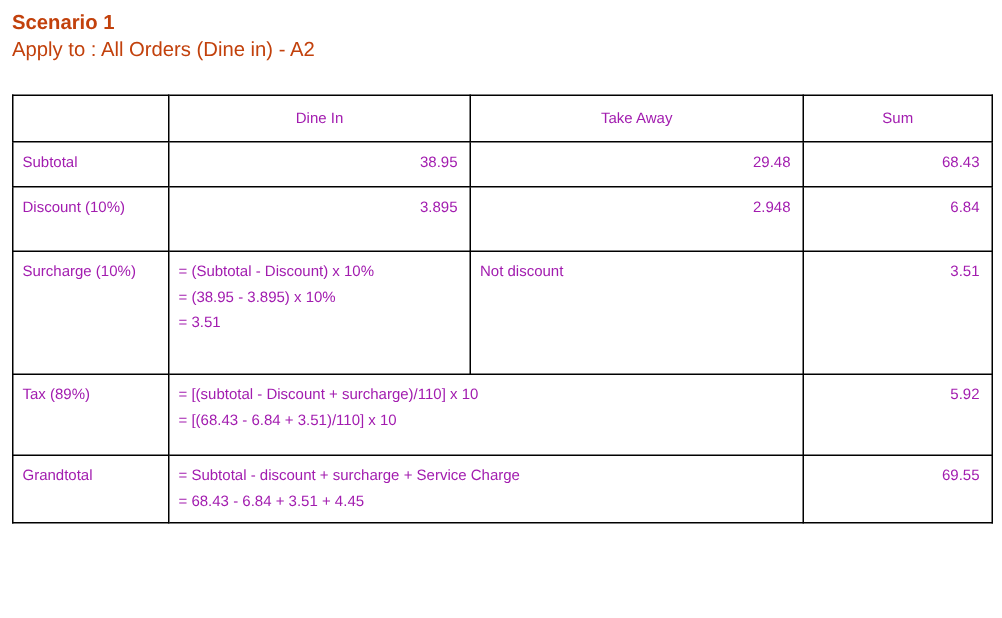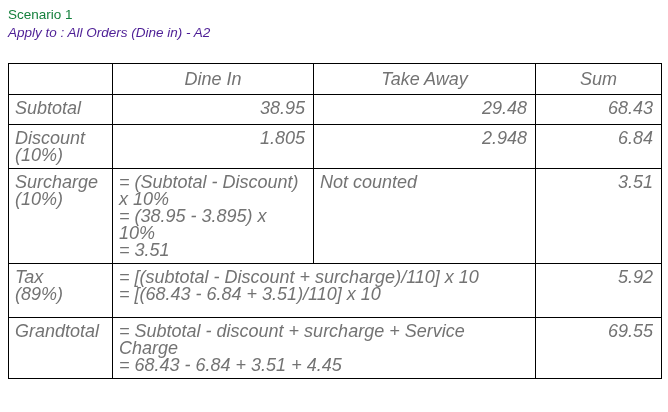--- a/index.html
+++ b/index.html
@@ -9,50 +9,48 @@
     background: #ffffff;
     width: 668px;
     height: 412px;
     font-family: "Liberation Sans", sans-serif;
     color: #222222;
     overflow: hidden;
   }
   .page { padding: 6px 7px 0 8px; }
   .title {
     font-size: 13.5px;
-    font-weight: 400;
+    font-weight: 700;
     line-height: 18px;
-    color: #15803d;
+    color: #c2410c;
   }
   .subtitle {
     font-size: 13.5px;
     font-weight: 400;
     line-height: 18px;
-    color: #4c1d95;
-    font-style: italic;
+    color: #c2410c;
   }
   table.calc {
     border-collapse: collapse;
     table-layout: fixed;
     width: 653px;
     margin-top: 21px;
   }
   col.c0 { width: 104px; }
   col.c1 { width: 201px; }
   col.c2 { width: 222px; }
   col.c3 { width: 126px; }
   th, td {
     border: 1.3px solid #000000;
-    font-size: 18px;
+    font-size: 10px;
     line-height: 17px;
     vertical-align: top;
     padding: 5px 8px 4px 6px;
     overflow: hidden;
-    color: #737373;
-    font-style: italic;
+    color: #a21caf;
   }
   thead th {
     font-weight: 400;
     text-align: center;
     vertical-align: middle;
     height: 31px;
     padding: 2px 4px;
   }
   td.lbl   { text-align: left; padding-right: 16px; }
   td.num   { text-align: right; padding-right: 8px; }
@@ -90,30 +88,30 @@
     </thead>
     <tbody>
       <tr class="r-subtotal">
         <td class="lbl">Subtotal</td>
         <td class="num">38.95</td>
         <td class="num">29.48</td>
         <td class="num">68.43</td>
       </tr>
       <tr class="r-discount">
         <td class="lbl">Discount (10%)</td>
-        <td class="num">1.805</td>
+        <td class="num">3.895</td>
         <td class="num">2.948</td>
         <td class="num">6.84</td>
       </tr>
       <tr class="r-surcharge">
         <td class="lbl">Surcharge (10%)</td>
         <td class="formula">= (Subtotal - Discount) x 10%
 = (38.95 - 3.895) x 10%
 = 3.51</td>
-        <td class="note">Not counted</td>
+        <td class="note">Not discount</td>
         <td class="num">3.51</td>
       </tr>
       <tr class="r-tax">
         <td class="lbl">Tax (89%)</td>
         <td class="formula" colspan="2">= [(subtotal - Discount + surcharge)/110] x 10
 = [(68.43 - 6.84 + 3.51)/110] x 10</td>
         <td class="num">5.92</td>
       </tr>
       <tr class="r-grandtotal">
         <td class="lbl">Grandtotal</td>

